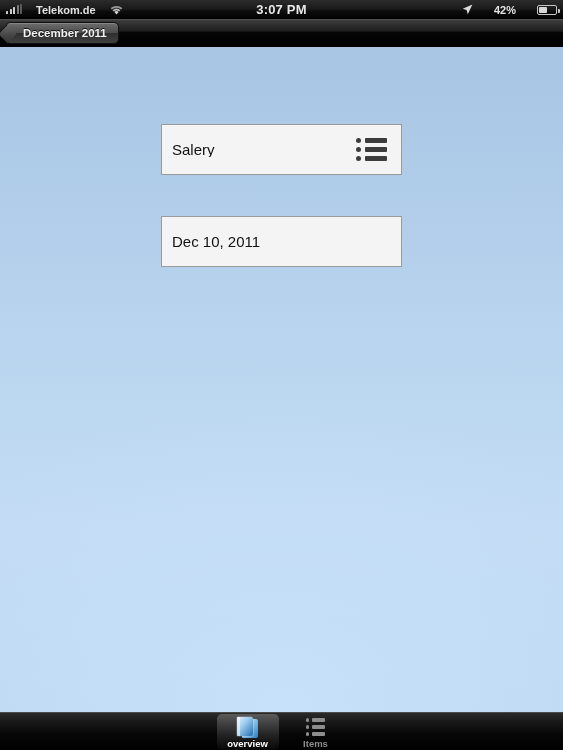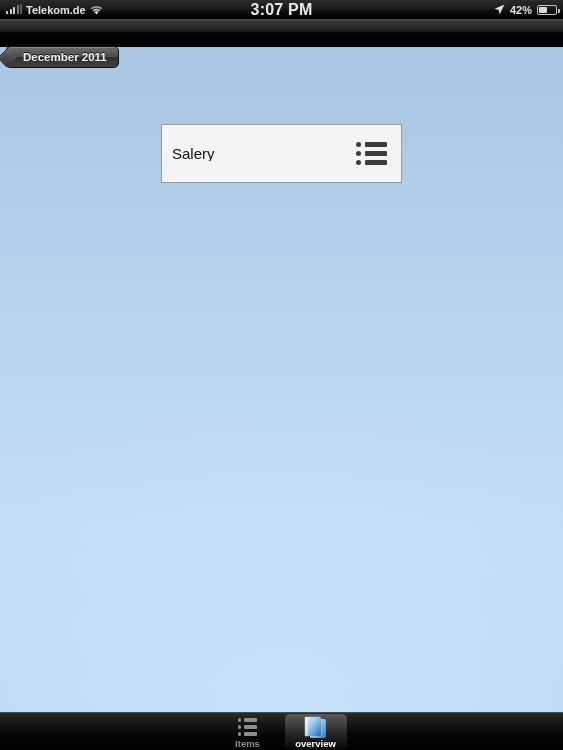--- a/index.html
+++ b/index.html
@@ -29,38 +29,38 @@
     display: flex;
     align-items: center;
     color: #e8e8e8;
     font-size: 11.5px;
     font-weight: bold;
     z-index: 30;
   }
   #status-left {
     display: flex;
     align-items: center;
-    gap: 4px;
+    gap: 14px;
     padding-left: 6px;
     flex: 0 0 auto;
   }
   #status-center {
     position: absolute;
     left: 0; right: 0;
     text-align: center;
-    font-size: 16px;
+    font-size: 13px;
     font-weight: bold;
     letter-spacing: .2px;
   }
   #status-right {
     position: absolute;
     right: 6px;
     display: flex;
     align-items: center;
-    gap: 5px;
+    gap: 21px;
   }
   .signal-bars {
     display: flex;
     align-items: flex-end;
     gap: 1.5px;
     height: 9px;
   }
   .signal-bars i {
     display: block;
     width: 2px;
@@ -116,21 +116,20 @@
     align-items: center;
     padding: 0 11px 0 16px;
     background: linear-gradient(to bottom, #6e6e6e 0%, #4c4c4c 48%, #303030 52%, #3f3f3f 100%);
     border: 1px solid #111;
     border-radius: 4px 5px 5px 4px;
     color: #f2f2f2;
     font-size: 11.5px;
     font-weight: bold;
     text-shadow: 0 -1px 0 rgba(0,0,0,.8);
     box-shadow: inset 0 1px 0 rgba(255,255,255,.18);
-    margin-top: 24px;
   }
   #back-button::before {
     content: "";
     position: absolute;
     left: -7px; top: 50%;
     margin-top: -6.4px;
     width: 12.8px; height: 12.8px;
     background: linear-gradient(135deg, #6a6a6a 0%, #4a4a4a 50%, #333 100%);
     border-left: 1px solid #111;
     border-bottom: 1px solid #111;
@@ -154,21 +153,21 @@
   #form-fields {
     position: absolute;
     top: 77px;
     left: 161px;
     width: 241px;
   }
 
   .field {
     position: relative;
     width: 241px;
-    height: 59px;
+    height: 51px;
     margin-bottom: 41px;
     background: #f4f4f4;
     border: 1px solid #9a9a9a;
     display: flex;
     align-items: center;
     padding: 0 12px 0 10px;
   }
   .field-value {
     font-size: 15px;
     color: #111;
@@ -395,28 +394,42 @@
             <span class="row">
                 <span class="dot"></span>
                 <span class="bar"></span>
               </span>
           </span>
         </span>
       </div>
 
 
 
+      <div class="field">
+        <span class="field-value">Dec 10, 2011</span>
+      </div>
 
 
     </div>
 
 
   </div>
 
   <div id="tab-bar">
+
+    <div class="tab-item selected">
+      <span class="tab-icon">
+        <span class="book-icon">
+          <span class="back-cover"></span>
+          <span class="front-cover"></span>
+          <span class="spine"></span>
+        </span>
+      </span>
+      <span class="tab-label">overview</span>
+    </div>
 
     <div class="tab-item">
       <span class="tab-icon">
         <span class="tab-list-glyph">
           <span class="row">
               <span class="dot"></span>
               <span class="bar"></span>
             </span>
           <span class="row">
               <span class="dot"></span>
@@ -424,26 +437,15 @@
             </span>
           <span class="row">
               <span class="dot"></span>
               <span class="bar"></span>
             </span>
         </span>
       </span>
       <span class="tab-label">Items</span>
     </div>
 
-    <div class="tab-item selected">
-      <span class="tab-icon">
-        <span class="book-icon">
-          <span class="back-cover"></span>
-          <span class="front-cover"></span>
-          <span class="spine"></span>
-        </span>
-      </span>
-      <span class="tab-label">overview</span>
-    </div>
-
   </div>
 
 </div>
 
 </body></html>

